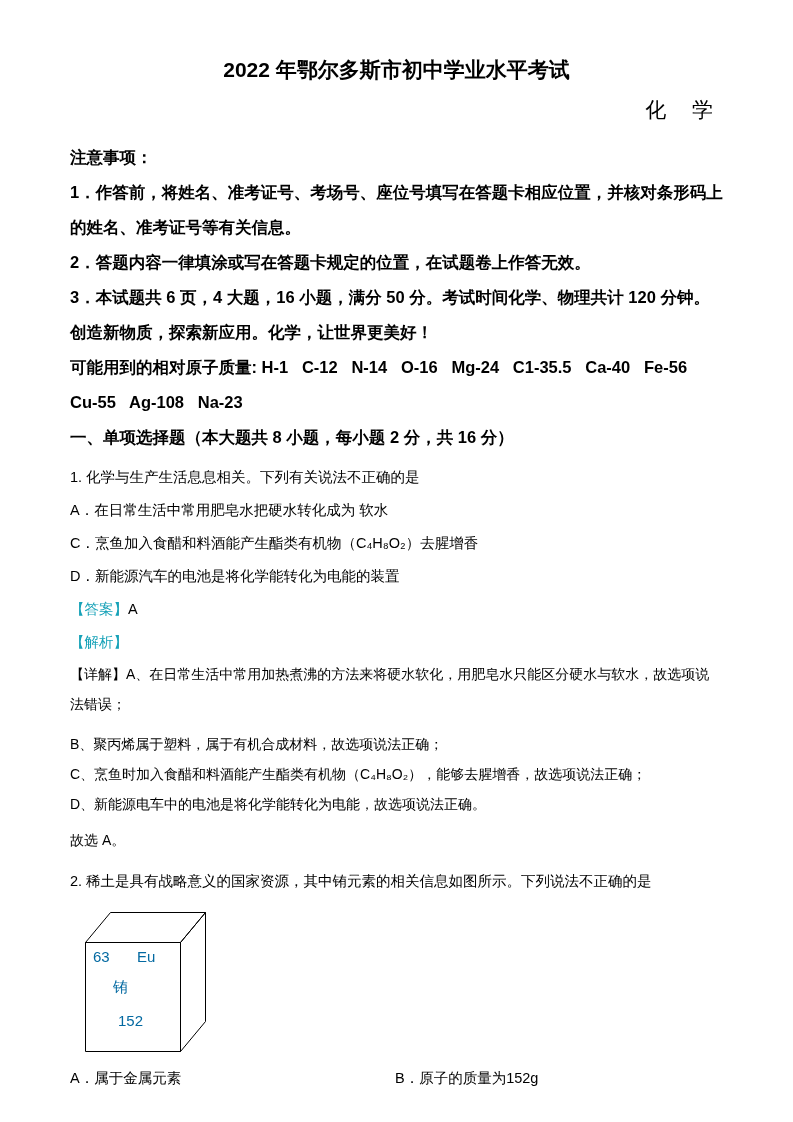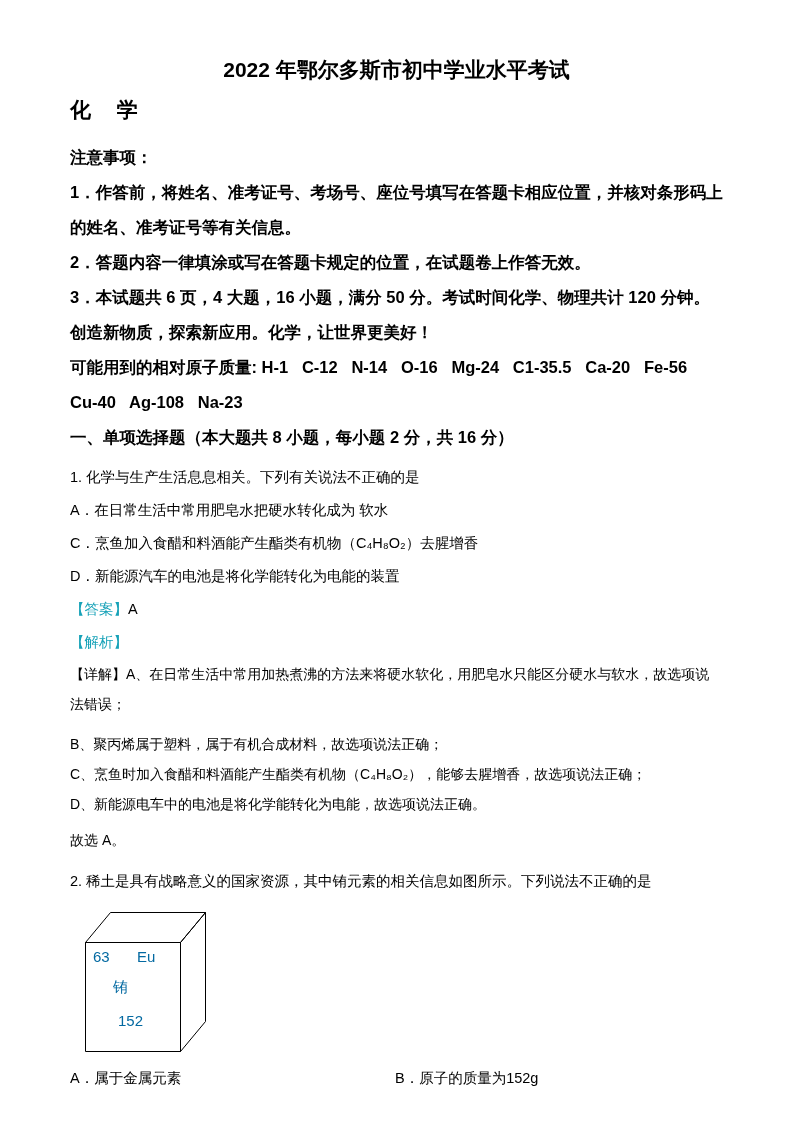--- a/index.html
+++ b/index.html
@@ -9,21 +9,21 @@
     font-family:"Liberation Serif", "DejaVu Serif", serif;
     padding:56px 70px 4px 70px;
     position:relative; overflow:hidden;
   }
   .title {
     text-align:center; font-weight:bold; font-size:21px;
     margin:0 0 12px 0;
     font-family:"Liberation Sans", sans-serif;
   }
   .subject {
-    text-align:left; font-weight:bold; font-size:21px;
+    text-align:right; font-weight:normal; font-size:21px;
     letter-spacing:10px; margin:0 0 16px 0;
     font-family:"Liberation Sans", sans-serif;
   }
   .bold-line {
     font-size:16.5px; font-weight:bold; line-height:35px; margin:0;
     font-family:"Liberation Sans", sans-serif;
     white-space:pre-wrap;
   }
   .body-line {
     font-size:14.5px; font-weight:normal; line-height:33px; margin:0;
@@ -63,22 +63,22 @@
 <div class="page">
 
   <p class="title">2022 年鄂尔多斯市初中学业水平考试</p>
   <p class="subject">化  学</p>
 
   <p class="bold-line">注意事项：</p>
   <p class="bold-line">1．作答前，将姓名、准考证号、考场号、座位号填写在答题卡相应位置，并核对条形码上的姓名、准考证号等有关信息。</p>
   <p class="bold-line">2．答题内容一律填涂或写在答题卡规定的位置，在试题卷上作答无效。</p>
   <p class="bold-line">3．本试题共 6 页，4 大题，16 小题，满分 50 分。考试时间化学、物理共计 120 分钟。</p>
   <p class="bold-line">创造新物质，探索新应用。化学，让世界更美好！</p>
-  <p class="bold-line">可能用到的相对原子质量: H-1   C-12   N-14   O-16   Mg-24   C1-35.5   Ca-20   Fe-56</p>
-  <p class="bold-line">Cu-40   Ag-108   Na-23</p>
+  <p class="bold-line">可能用到的相对原子质量: H-1   C-12   N-14   O-16   Mg-24   C1-35.5   Ca-40   Fe-56</p>
+  <p class="bold-line">Cu-55   Ag-108   Na-23</p>
 
   <p class="bold-line">一、单项选择题（本大题共 8 小题，每小题 2 分，共 16 分）</p>
 
   <div class="gap-s"></div>
 
   <p class="body-line">1. 化学与生产生活息息相关。下列有关说法不正确的是</p>
   <p class="body-line">A．在日常生活中常用肥皂水把硬水转化成为 软水</p>
   <p class="body-line">C．烹鱼加入食醋和料酒能产生酯类有机物（C₄H₈O₂）去腥增香</p>
   <p class="body-line">D．新能源汽车的电池是将化学能转化为电能的装置</p>
 

